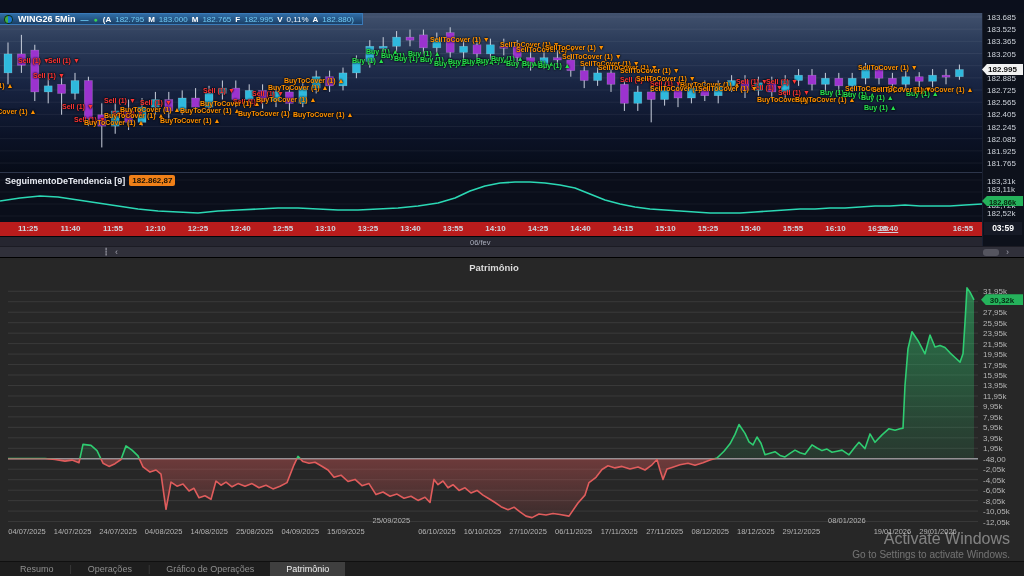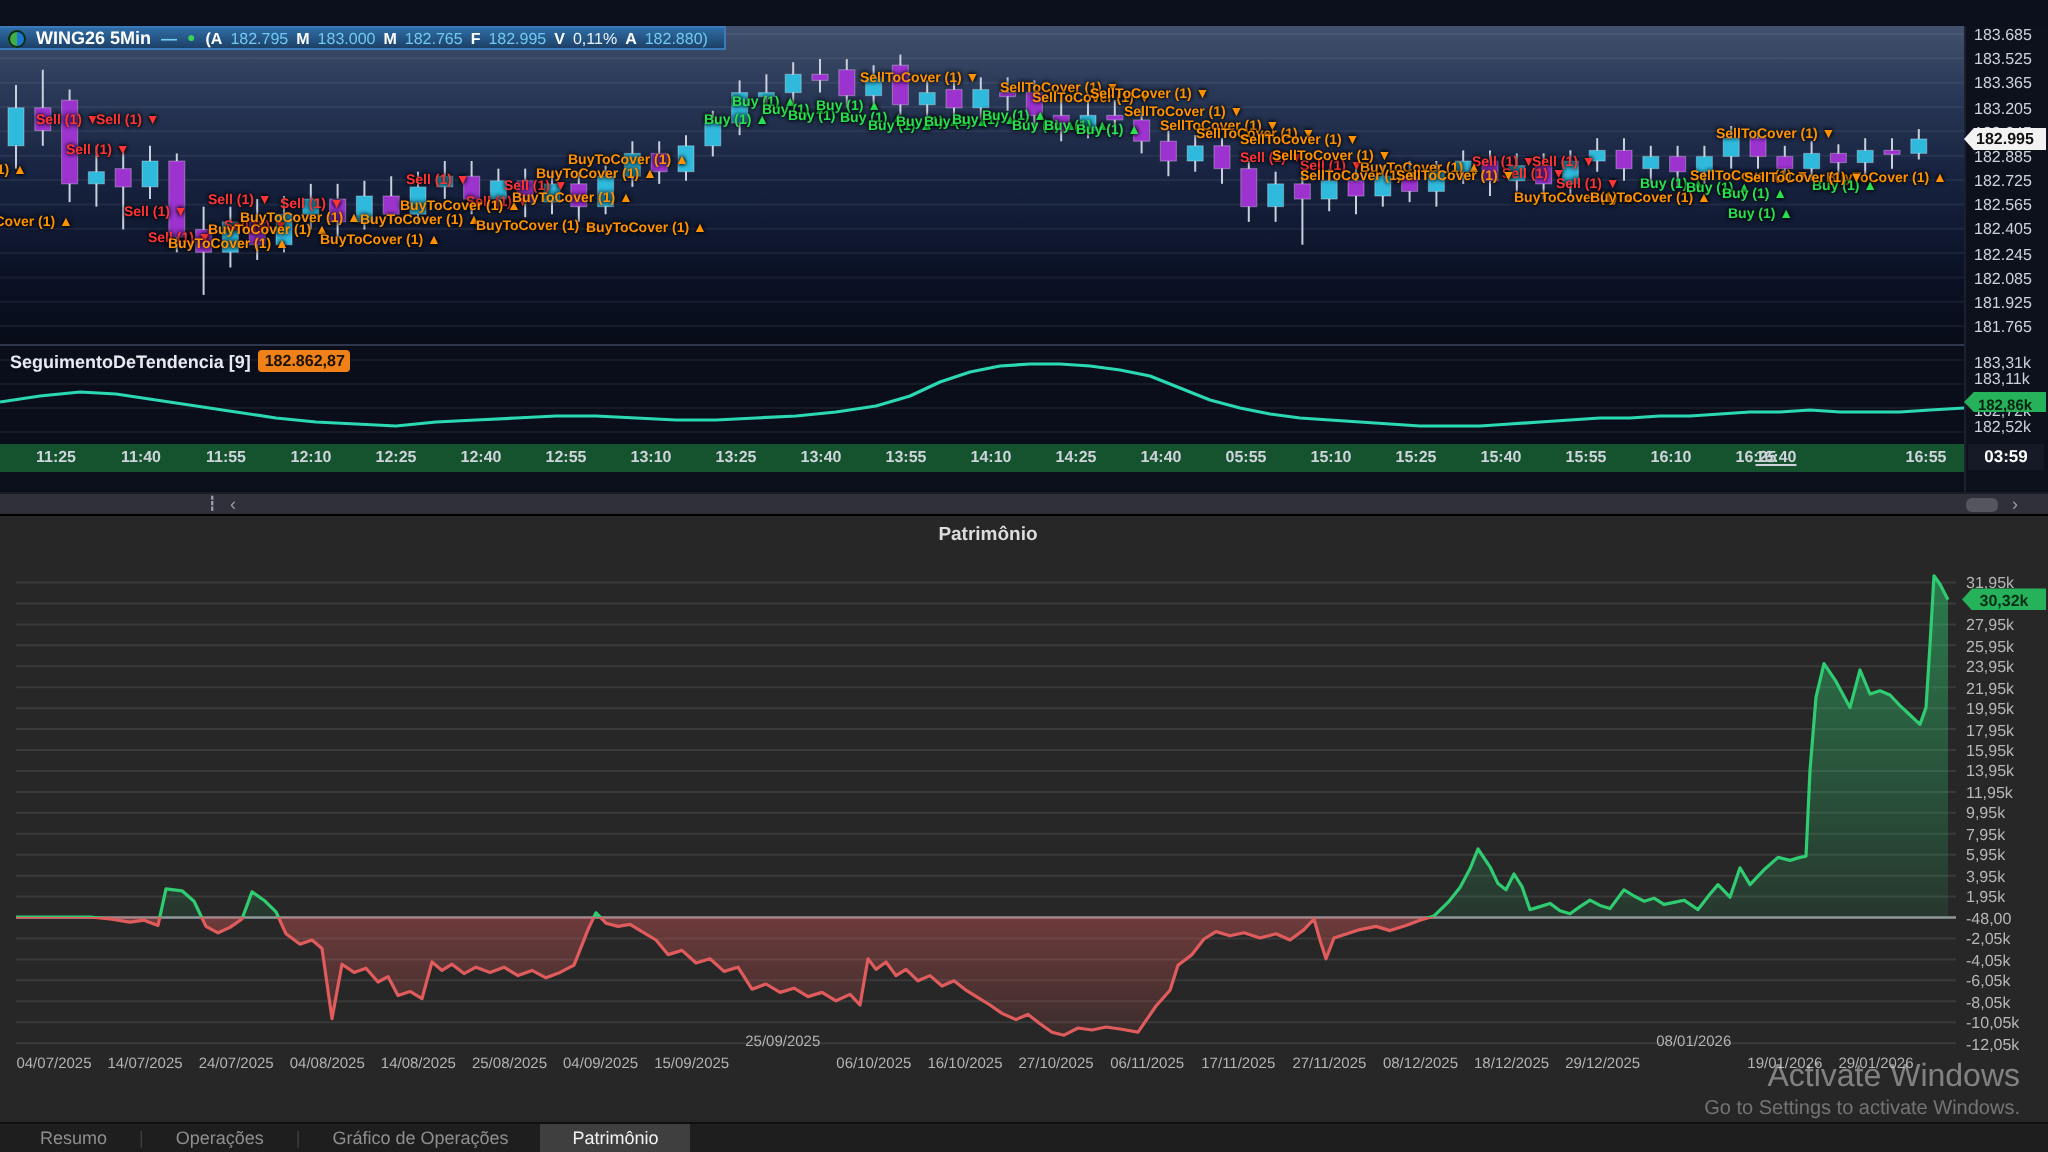--- a/index.html
+++ b/index.html
@@ -33,21 +33,21 @@
   .badge { position:absolute; font-size:8px; font-weight:bold; text-align:center;
     clip-path:polygon(0 50%, 12% 0, 100% 0, 100% 100%, 12% 100%); padding-top:1.5px; }
   #signals { position:absolute; left:0; top:13px; width:982px; height:159px; overflow:hidden; }
   .sig { position:absolute; font-size:7px; font-weight:bold; white-space:nowrap; text-shadow:0 0 2px #000,0 0 2px #000; }
   
   #ind-pane { position:absolute; left:0; top:172px; width:982px; height:50px; background:#0a0e1a; border-top:1px solid rgba(130,150,190,.3); }
   #ind-label { position:absolute; left:5px; top:175px; display:flex; gap:4px; align-items:center; }
   #ind-label .i-name { font-size:9px; font-weight:bold; color:#e8ebf2; }
   #ind-label .i-badge { font-size:8px; font-weight:bold; color:#1a1205; background:#f08018; border-radius:2px; padding:1px 3px; }
   
-  #timestrip { position:absolute; left:0; top:222px; width:982px; height:14px; background:#14532d; }
+  #timestrip { position:absolute; left:0; top:222px; width:982px; height:14px; background:#b91c1c; }
   .time-tick { position:absolute; top:2px; width:30px; text-align:center; font-size:8px; font-weight:bold; color:#cfd3dc; }
   #datestrip { position:absolute; left:0; top:236px; width:982px; height:10px; background:#262630; border-top:1px solid #05070c; }
   #datestrip .d-lab { position:absolute; left:470px; top:1px; font-size:7.5px; color:#a9adbb; }
   #countdown { position:absolute; left:984px; top:222px; width:38px; height:13px; background:#161a26; color:#fff; font-size:8.5px; font-weight:bold; text-align:center; padding-top:1px; }
   #scrollstrip { position:absolute; left:0; top:246px; width:1024px; height:11px; background:#30303a; border-top:1px solid #1c1c24; }
   #scrollstrip .grip { position:absolute; left:104px; top:1px; font-size:7px; color:#a0a0ac; letter-spacing:-1px; }
   #scrollstrip .arr-l { position:absolute; left:115px; top:0; font-size:9px; color:#a0a0ac; }
   #scrollstrip .thumb { position:absolute; left:983px; top:2px; width:16px; height:7px; background:#55555f; border-radius:3px; }
   #scrollstrip .arr-r { position:absolute; left:1006px; top:0; font-size:9px; color:#a0a0ac; }
   
@@ -369,31 +369,34 @@
       <div class="time-tick" style="left: 183px;">12:25</div>
       <div class="time-tick" style="left: 225.5px;">12:40</div>
       <div class="time-tick" style="left: 268px;">12:55</div>
       <div class="time-tick" style="left: 310.5px;">13:10</div>
       <div class="time-tick" style="left: 353px;">13:25</div>
       <div class="time-tick" style="left: 395.5px;">13:40</div>
       <div class="time-tick" style="left: 438px;">13:55</div>
       <div class="time-tick" style="left: 480.5px;">14:10</div>
       <div class="time-tick" style="left: 523px;">14:25</div>
       <div class="time-tick" style="left: 565.5px;">14:40</div>
-      <div class="time-tick" style="left: 608px;">05:55</div>
+      <div class="time-tick" style="left: 608px;">14:15</div>
       <div class="time-tick" style="left: 650.5px;">15:10</div>
       <div class="time-tick" style="left: 693px;">15:25</div>
       <div class="time-tick" style="left: 735.5px;">15:40</div>
       <div class="time-tick" style="left: 778px;">15:55</div>
       <div class="time-tick" style="left: 820.5px;">16:10</div>
       <div class="time-tick" style="left: 863px;">16:25</div>
       <div class="time-tick" style="left: 873px; text-decoration: underline;">16:40</div>
       <div class="time-tick" style="left: 948px;">16:55</div>
     </div>
   <div id="countdown">03:59</div>
+  <div id="datestrip">
+    <span class="d-lab">06/fev</span>
+  </div>
   <div id="scrollstrip">
     <span class="grip">┇</span>
     <span class="arr-l">‹</span>
     <span class="thumb"></span>
     <span class="arr-r">›</span>
   </div>
 
   <div id="equity-panel">
     <div id="equity-title">Patrimônio</div>
 

